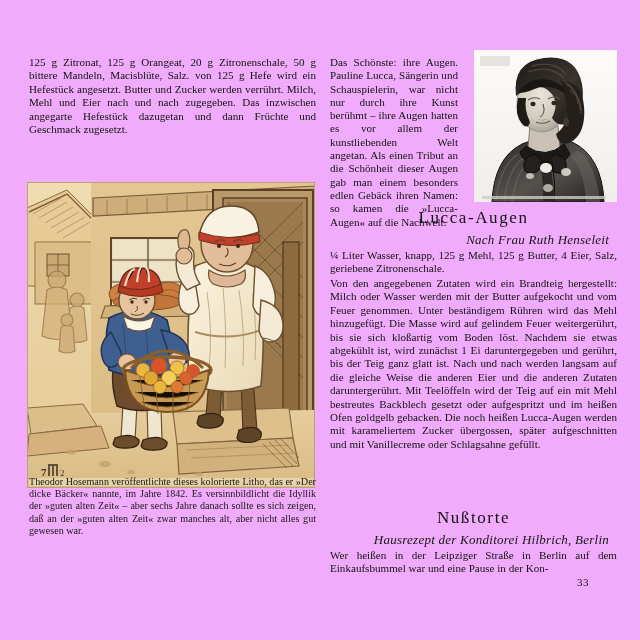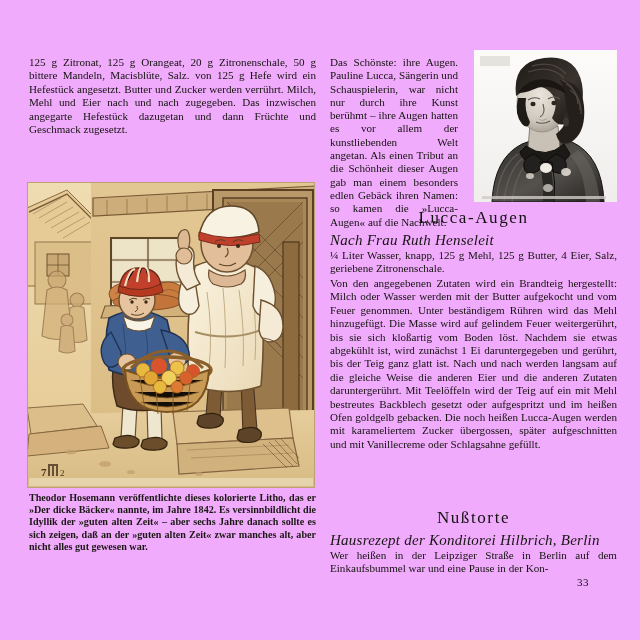--- a/index.html
+++ b/index.html
@@ -73,24 +73,24 @@
   
   .recipe-title {
     text-align: center;
     font-size: 17px;
     letter-spacing: 1.6px;
     margin: 0;
     font-weight: normal;
     color: #141210;
   }
   .recipe-sub {
-    text-align: left;
-    font-size: 15px;
+    text-align: right;
+    font-size: 13px;
     font-style: italic;
-    margin: 0;
+    margin: 8px;
     color: #171511;
     letter-spacing: .25px;
   }
 
   
   .litho {
     position: absolute;
     left: 27px;
     top: 182px;
     width: 288px;
@@ -360,21 +360,21 @@
           <path d="M30 284 l0 10"></path>
         <path d="M21 283 l10 0"></path>
       </g>
       <text x="33" y="294" font-family="'Liberation Serif', serif" font-size="9" fill="#4a3520">2</text>
 
       <rect x="0.5" y="0.5" width="287" height="305" fill="none" stroke="#bba173" stroke-width="1"></rect>
       <rect x="2" y="296" width="284" height="8" fill="#efe2c4" opacity=".6"></rect>
     </svg>
   </div>
 
-  <p class="caption" style="position:absolute;left:29px;top:492px;width:287px;font-weight:bold;">Theodor Hosemann veröffentlichte dieses kolorierte Litho, das er »Der dicke Bäcker« nannte, im Jahre 1842. Es versinnbildlicht die Idyllik der »guten alten Zeit« – aber sechs Jahre danach sollte es sich zeigen, daß an der »guten alten Zeit« zwar manches alt, aber nicht alles gut gewesen war.</p>
+  <p class="caption" style="position:absolute;left:29px;top:476px;width:287px;">Theodor Hosemann veröffentlichte dieses kolorierte Litho, das er »Der dicke Bäcker« nannte, im Jahre 1842. Es versinnbildlicht die Idyllik der »guten alten Zeit« – aber sechs Jahre danach sollte es sich zeigen, daß an der »guten alten Zeit« zwar manches alt, aber nicht alles gut gewesen war.</p>
 
   <div class="wrap-col" style="position:absolute;left:330px;top:56px;">Das Schönste: ihre Augen. Pauline Lucca, Sängerin und Schauspielerin, war nicht nur durch ihre Kunst berühmt – ihre Augen hatten es vor allem der kunstliebenden Welt angetan. Als einen Tribut an die Schönheit dieser Augen gab man einem besonders edlen Gebäck ihren Namen: so kamen die »Lucca-Augen« auf die Nachwelt.</div>
 
   <div class="portrait">
     <svg width="143" height="152" viewBox="0 0 143 152" xmlns="http://www.w3.org/2000/svg">
       <defs>
         <linearGradient id="pbg" x1="0" y1="0" x2="0" y2="1">
           <stop offset="0%" stop-color="#fcfbf9"></stop>
           <stop offset="100%" stop-color="#efeeec"></stop>
         </linearGradient>

